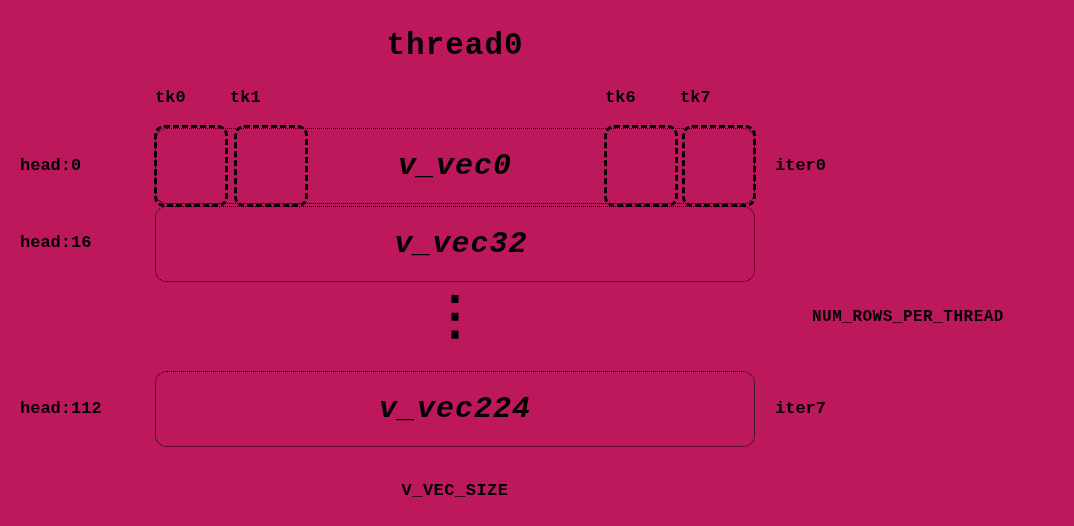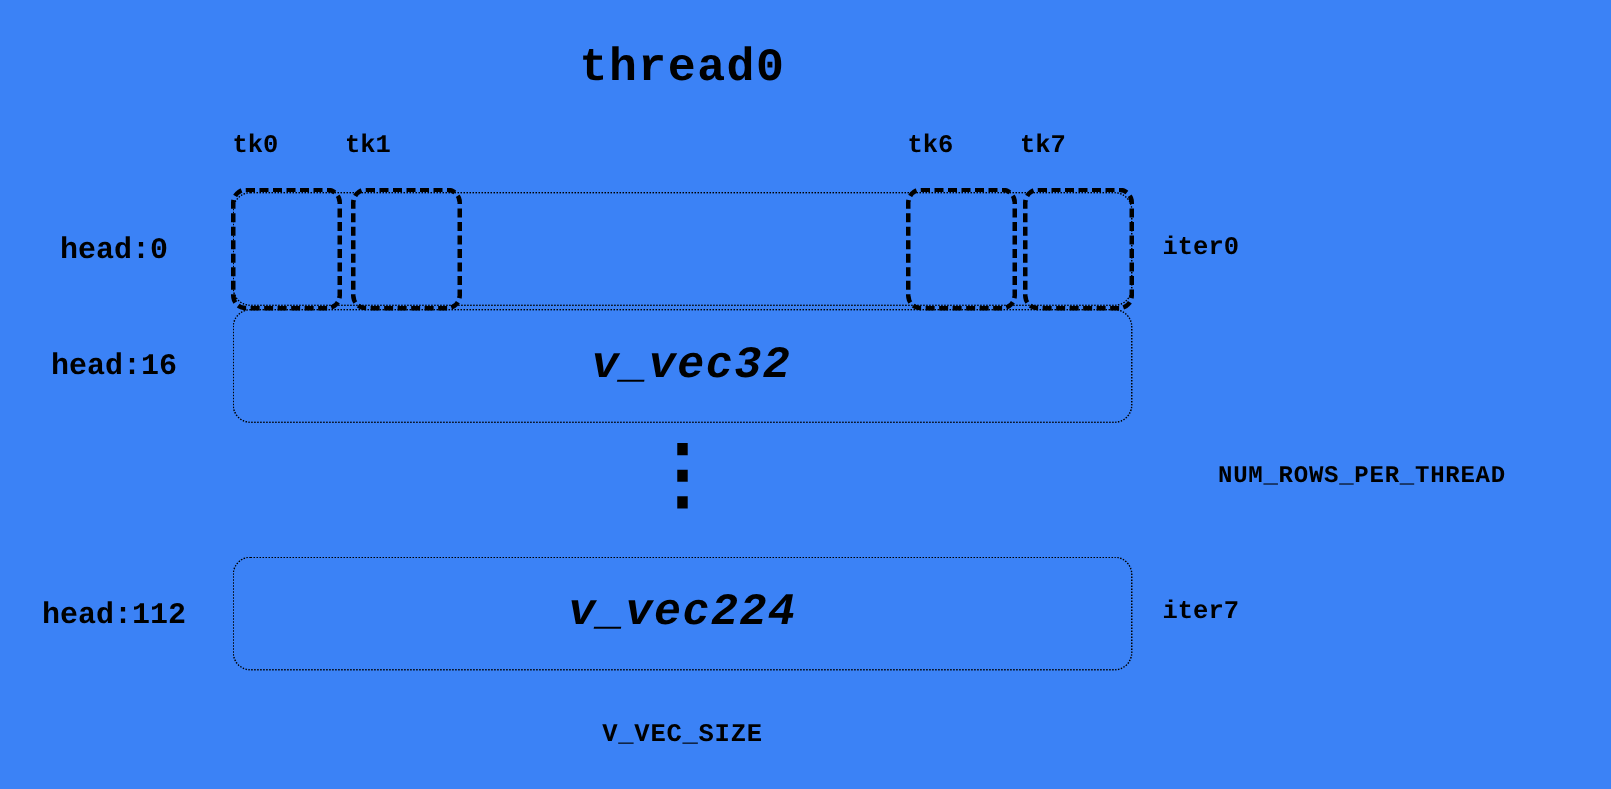--- a/index.html
+++ b/index.html
@@ -4,21 +4,21 @@
 <style>
   html, body {
     margin: 0;
     padding: 0;
     background: #ffffff;
   }
   .stage {
     position: relative;
     width: 1074px;
     height: 526px;
-    background: #3b82f6;
+    background: #be185d;
     font-family: "Liberation Mono", "DejaVu Sans Mono", monospace;
     color: #000000;
     overflow: hidden;
   }
   .abs { position: absolute; }
 
   .diagram-title {
     left: 155px;
     top: 28px;
     width: 600px;
@@ -73,22 +73,22 @@
     background: transparent;
   }
   .tk-box.b0 { left: -2px; }
   .tk-box.b1 { left: 78px; }
   .tk-box.b6 { left: 448px; }
   .tk-box.b7 { left: 526px; }
 
   .head-label {
     left: 20px;
     width: 112px;
-    text-align: center;
-    font-size: 20px;
+    text-align: left;
+    font-size: 17px;
     font-weight: bold;
   }
   .head-label.h0 { top: 156px; }
   .head-label.h1 { top: 233px; }
   .head-label.h2 { top: 399px; }
 
   .iter-label {
     left: 775px;
     width: 120px;
     text-align: left;
@@ -141,20 +141,21 @@
 
   <div class="abs head-label h0">head:0</div>
   <div class="abs head-label h1">head:16</div>
   <div class="abs head-label h2">head:112</div>
 
   <div class="abs vec-row row0">
     <div class="tk-box b0"></div>
     <div class="tk-box b1"></div>
     <div class="tk-box b6"></div>
     <div class="tk-box b7"></div>
+    <span class="vec-label">v_vec0</span>
   </div>
 
   <div class="abs vec-row row1">
     <span class="vec-label">v_vec32</span>
   </div>
 
   <div class="abs v-ellipsis">⋮</div>
 
   <div class="abs rows-per-thread-label">NUM_ROWS_PER_THREAD</div>
 

